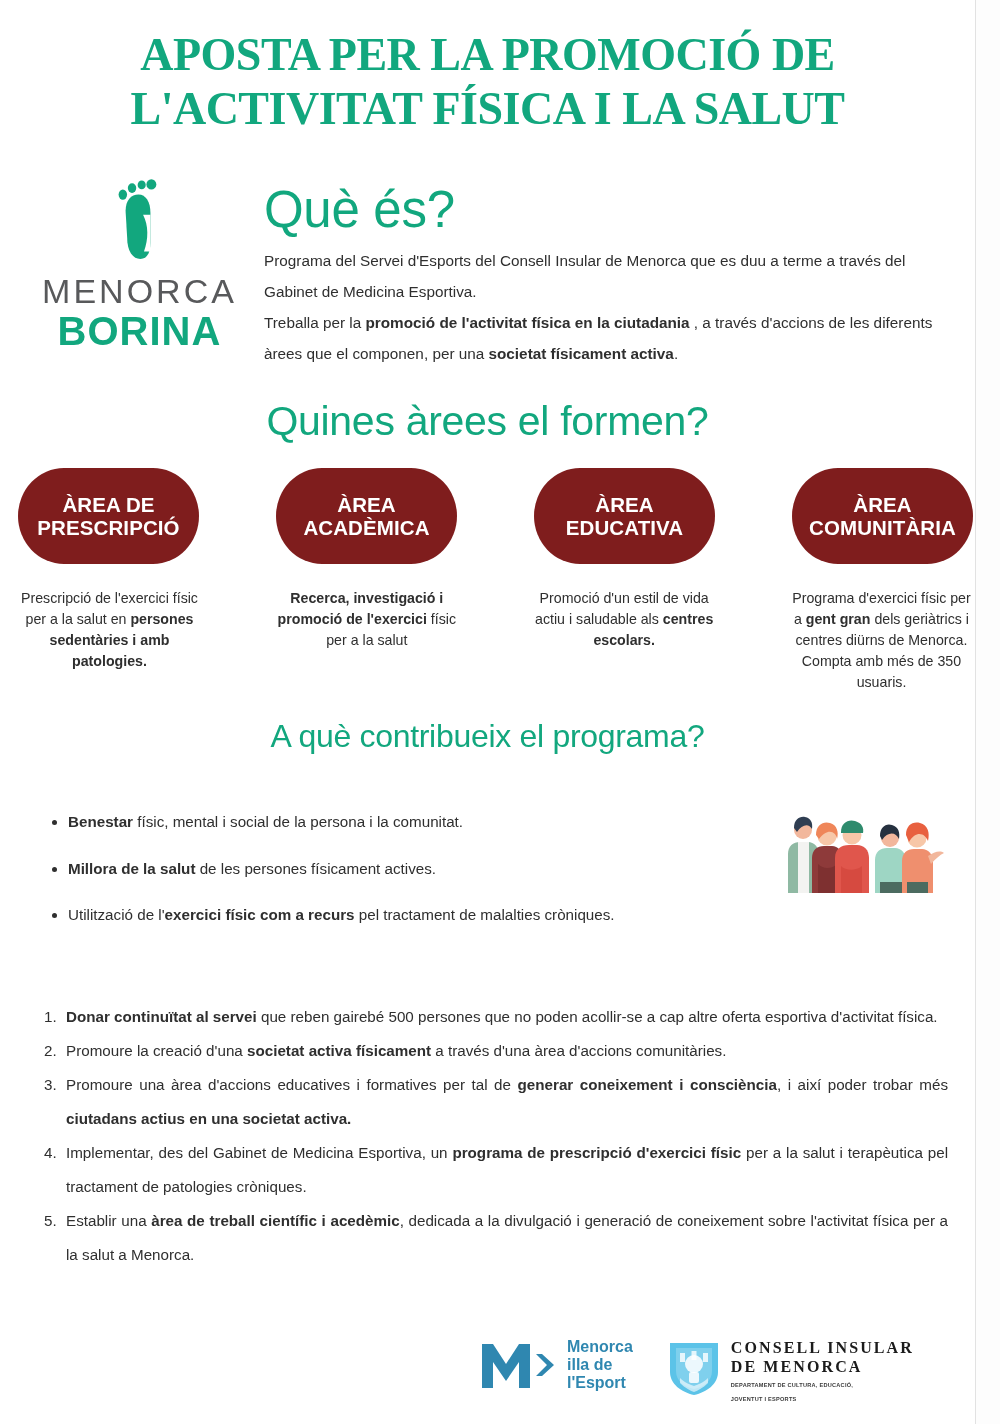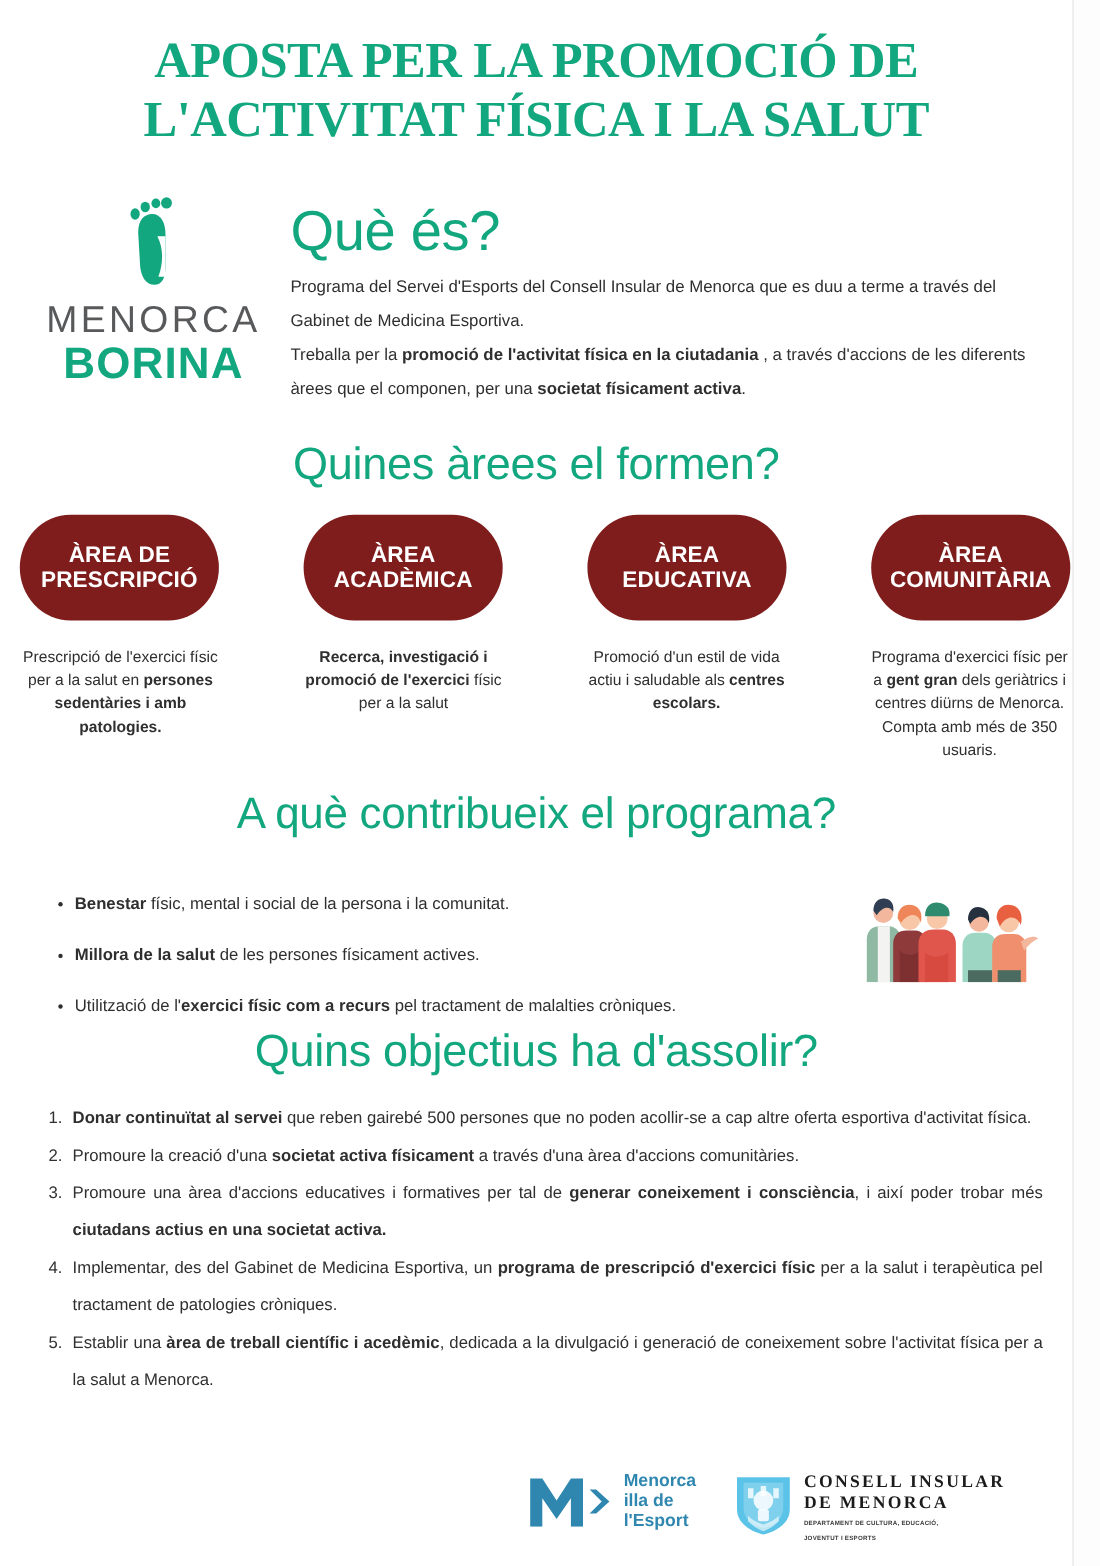--- a/index.html
+++ b/index.html
@@ -66,21 +66,21 @@
     font-size:15.3px;line-height:31px;color:#2f2f2f;
   }
   .que-es-body p{margin:0;}
 
   
   .sec-h{
     position:absolute;width:975px;text-align:center;
     color:#12a77e;font-weight:400;letter-spacing:-0.3px;
   }
   #h-arees{top:398px;left:0;font-size:41px;}
-  #h-contrib{top:718px;left:0;font-size:40px;}
+  #h-contrib{top:718px;left:0;font-size:32px;}
   #h-objectius{top:932px;left:0;font-size:41px;}
 
   
   .bubbles{
     position:absolute;left:18px;top:468px;width:955px;
     display:flex;justify-content:space-between;align-items:flex-start;
   }
   .bubble{
     width:181px;height:96px;
     background:#7f1d1d;
@@ -229,21 +229,20 @@
     <path d="M102 28 C102 19 108 15 114 17 C121 19 122 25 121 31 C118 24 110 23 104 32 Z" fill="#26313f"></path>
     <rect x="102" y="74" width="22" height="11" fill="#4c6b60"></rect>
 
     <path d="M124 85 L124 53 C124 45 129 41 136 41 L144 41 C150 41 155 46 155 53 L155 85 Z" fill="#ef8f6e"></path>
     <circle cx="139" cy="30" r="9.5" fill="#f7c7a8"></circle>
     <path d="M128 27 C128 17 135 13 142 15 C150 17 152 25 150 33 C147 25 138 22 131 34 Z" fill="#e8603f"></path>
     <path d="M150 48 C156 44 162 42 166 45 C162 47 157 51 153 56 Z" fill="#f2b79c"></path>
     <rect x="129" y="74" width="21" height="11" fill="#4c6b60"></rect>
   </svg>
 
-  <div class="sec-h" id="h-objectius">Quins objectius ha d'assolir?</div>
 
   <div class="objectius">
     <div class="obj-row">
       <div class="obj-num">1.</div>
       <div class="obj-txt"><b>Donar continuïtat al servei</b><span> que reben gairebé 500 persones que no poden acollir-se a cap altre oferta esportiva d'activitat física.</span></div>
     </div>
     <div class="obj-row">
       <div class="obj-num">2.</div>
       <div class="obj-txt nojust"><span>Promoure la creació d'una </span><b>societat activa físicament</b><span> a través d'una àrea d'accions comunitàries.</span></div>
     </div>

